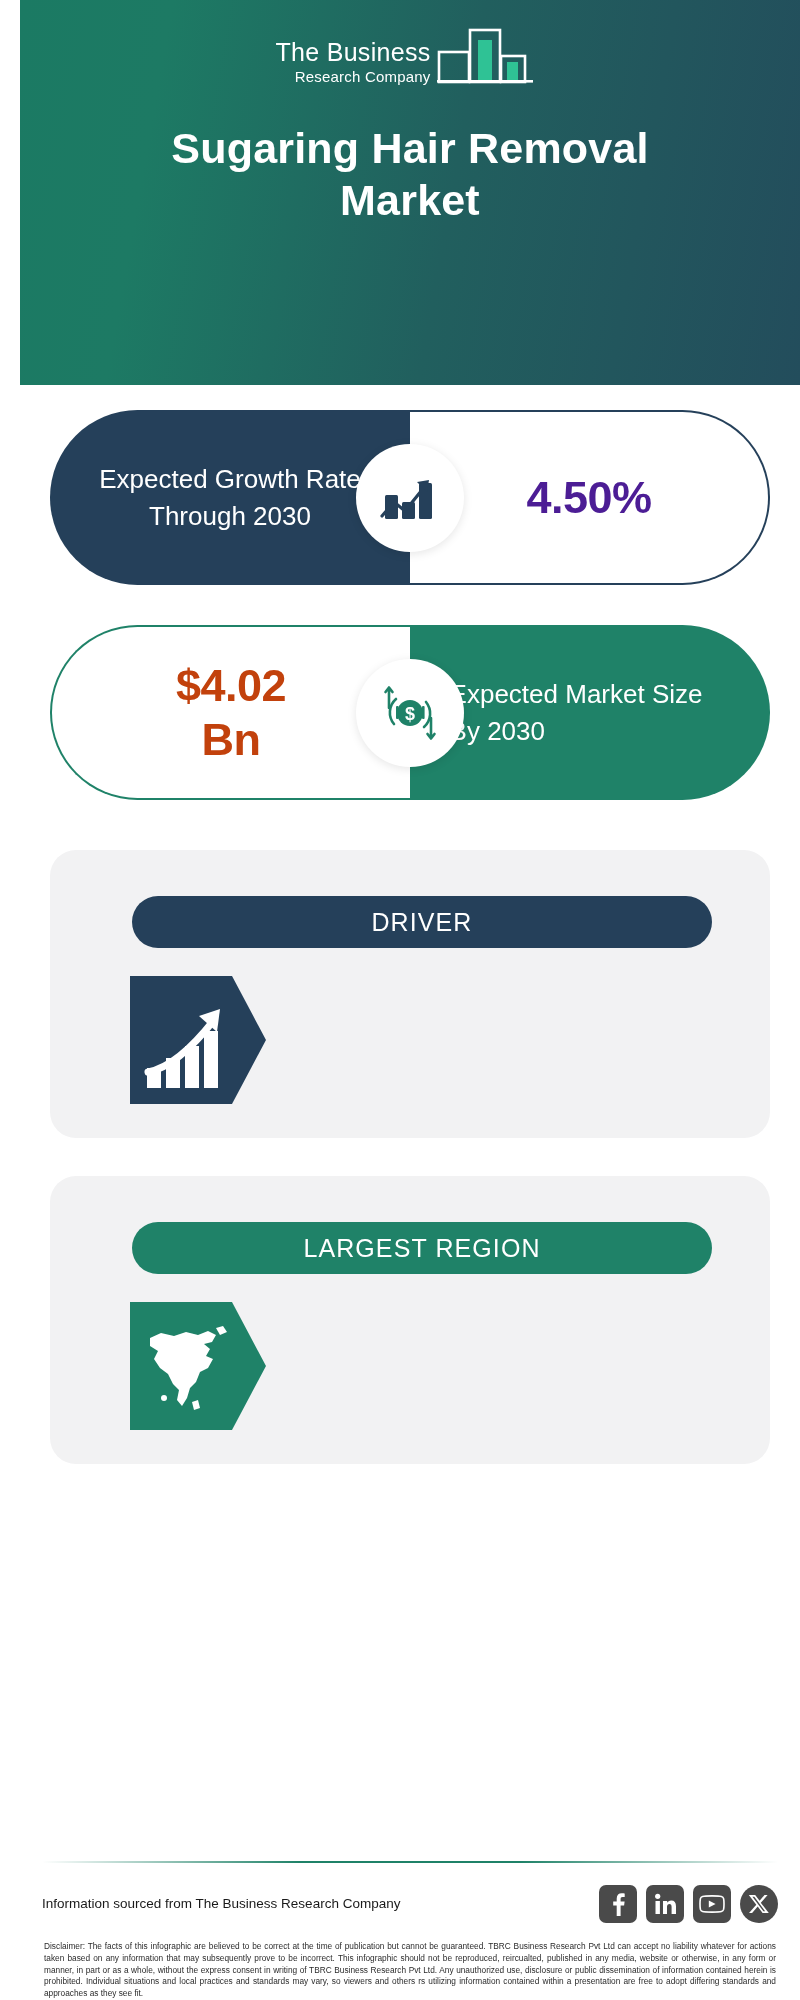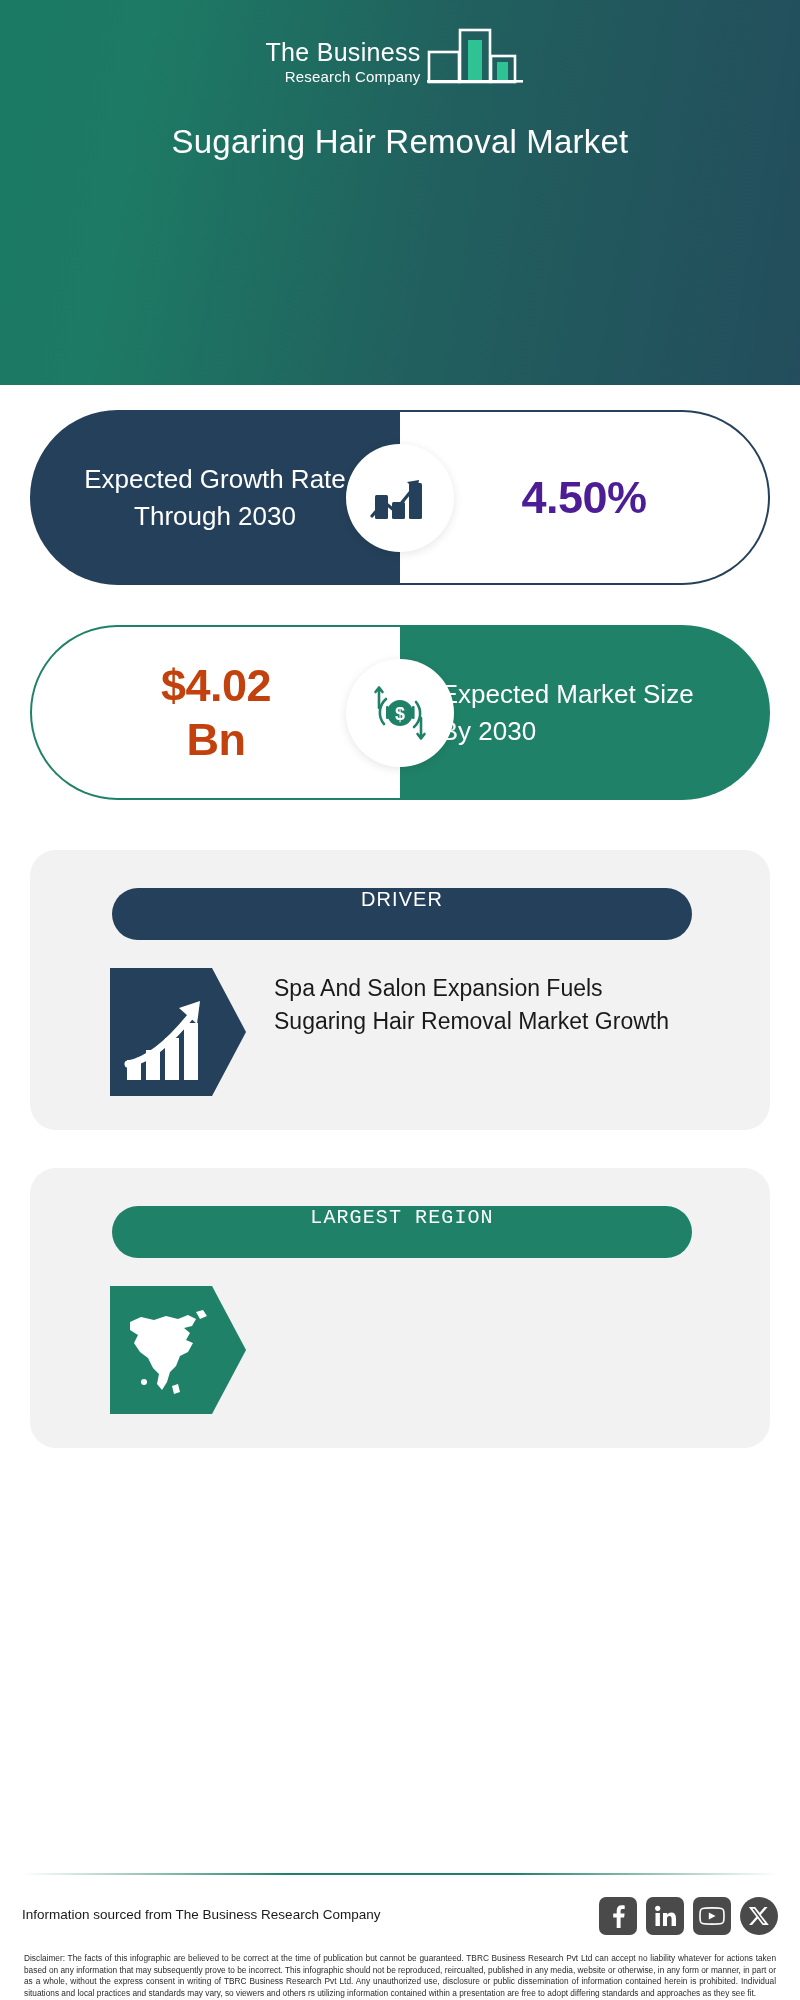--- a/index.html
+++ b/index.html
@@ -2,38 +2,38 @@
 <html><head>
 <meta charset="utf-8">
 <style>
   * { box-sizing: border-box; margin:0; padding:0; }
   html,body{ background:#ffffff; }
   body{
     width:800px; height:2000px;
     font-family:"Liberation Sans", sans-serif;
     color:#1a1a1a; overflow:hidden; position:relative;
   }
-  .page{ width:800px; height:2000px; position:relative; display:flex; flex-direction:column; }
+  .page{ width:800px; height:2000px; position:relative; display:flex; flex-direction:column;padding-left:20px; }
 
   
   .hero{
     height:385px; width:100%;
     background:linear-gradient(100deg,#1b7a63 0%,#1d7a64 18%,#215f5e 55%,#234d5c 100%);
     position:relative; flex:0 0 385px;
     display:flex; flex-direction:column; align-items:center;
   }
   .logo{ margin-top:26px; display:flex; align-items:flex-end; gap:6px; }
   .logo-text{ display:flex; flex-direction:column; align-items:flex-end; line-height:1; padding-bottom:4px;}
   .logo-line1{ color:#ffffff; font-size:25px; letter-spacing:.3px; font-weight:300; }
   .logo-line2{ color:#ffffff; font-size:15px; letter-spacing:.2px; font-weight:300; margin-top:4px;}
   .logo-mark{ width:108px; height:62px; }
 
   .hero-title{
     margin-top:34px; width:560px; text-align:center;
-    color:#ffffff; font-size:33px; line-height:1.22; font-weight:400;
+    color:#ffffff; font-size:43px; line-height:1.22; font-weight:700;
     letter-spacing:.2px;
   }
 
   
   .stats{ padding:0 30px; margin-top:25px; }
   .stat-row{ position:relative; height:175px; display:flex; }
   .stat-row + .stat-row{ margin-top:40px; }
 
   .half{ width:50%; height:175px; position:relative; display:flex; align-items:center; }
 
@@ -66,25 +66,25 @@
     width:108px; height:108px; border-radius:50%; background:#ffffff;
     box-shadow:0 2px 10px rgba(0,0,0,.10);
     display:flex; align-items:center; justify-content:center; z-index:5;
   }
 
   
   .panel{
     margin:0 30px; background:#f2f2f3; border-radius:26px;
     padding:30px 34px 34px 34px;
   }
-  .panel + .panel{ margin-top:38px;font-family:Liberation Mono, monospace; }
+  .panel + .panel{ margin-top:38px; }
   .pill{
     height:52px; width:580px; border-radius:26px; color:#fff;
-    display:flex; align-items:flex-start; justify-content:center;
-    font-size:20px; letter-spacing:1.1px; margin:8px auto 0 48px;
+    display:flex; align-items:center; justify-content:center;
+    font-size:25px; letter-spacing:1.1px; margin:16px auto 0 48px;
   }
   .pill.driver{ background:#25405a; }
   .pill.region{ background:#1f8268; }
 
   .panel-body{ display:flex; align-items:flex-start; margin-top:28px; padding-left:46px; }
   .tag-icon{ width:136px; height:128px; flex:0 0 136px; position:relative; }
   .panel-text{
     margin-left:28px; font-size:23px; line-height:1.45; color:#1a1a1a;
     padding-top:4px; max-width:400px;
   }
@@ -181,21 +181,20 @@
         <svg width="136" height="128" viewBox="0 0 136 128">
           <path d="M0 0 H102 L136 64 L102 128 H0 Z" fill="#25405a"></path>
           <rect x="17" y="92" width="14" height="20" fill="#ffffff"></rect>
           <rect x="36" y="82" width="14" height="30" fill="#ffffff"></rect>
           <rect x="55" y="70" width="14" height="42" fill="#ffffff"></rect>
           <rect x="74" y="55" width="14" height="57" fill="#ffffff"></rect>
           <path d="M18 96 C40 92 62 72 84 44" fill="none" stroke="#ffffff" stroke-width="7" stroke-linecap="round"></path>
           <path d="M69 40 L90 33 L87 56 Z" fill="#ffffff"></path>
         </svg>
       </div>
-      <div class="panel-text">Spa And Salon Expansion Fuels Sugaring Hair Removal Market Growth</div>
     </div>
   </div>
 
   <div class="panel">
     <div class="pill region">
       <span>LARGEST REGION</span>
     </div>
     <div class="panel-body">
       <div class="tag-icon">
         <svg width="136" height="128" viewBox="0 0 136 128">

